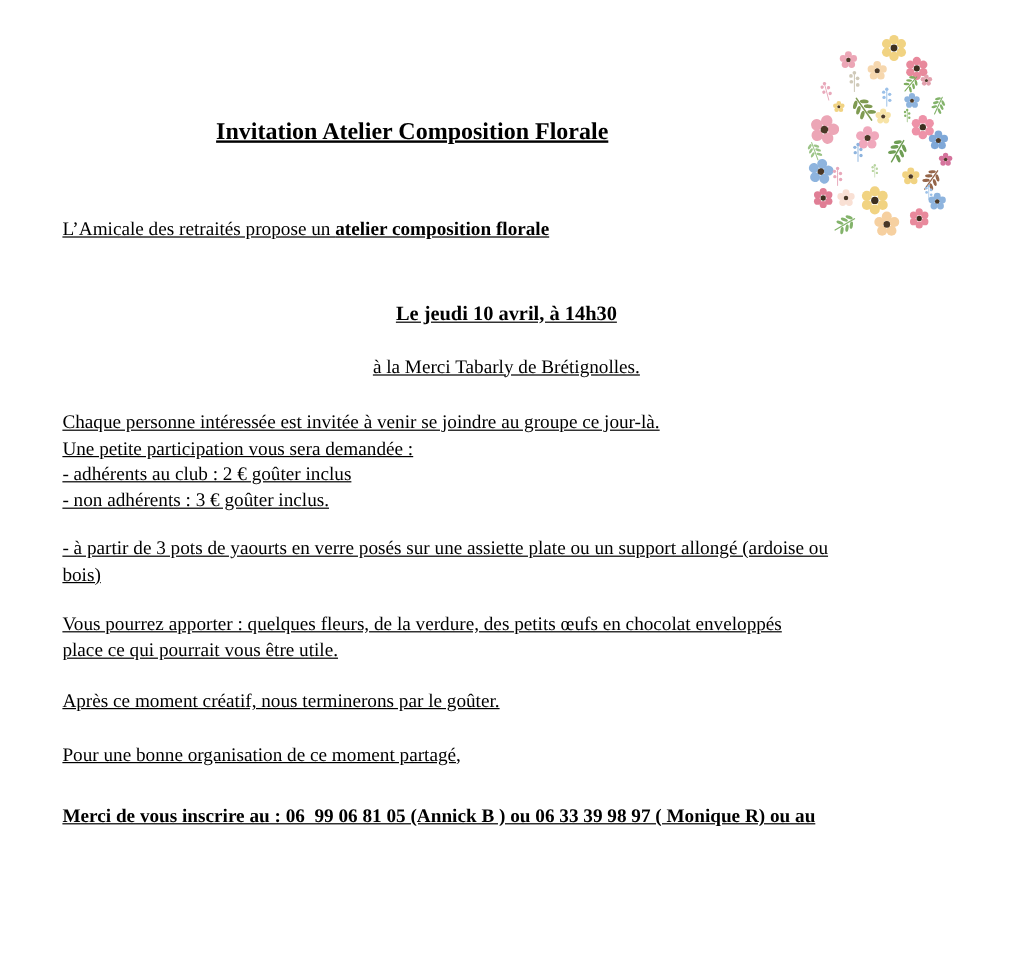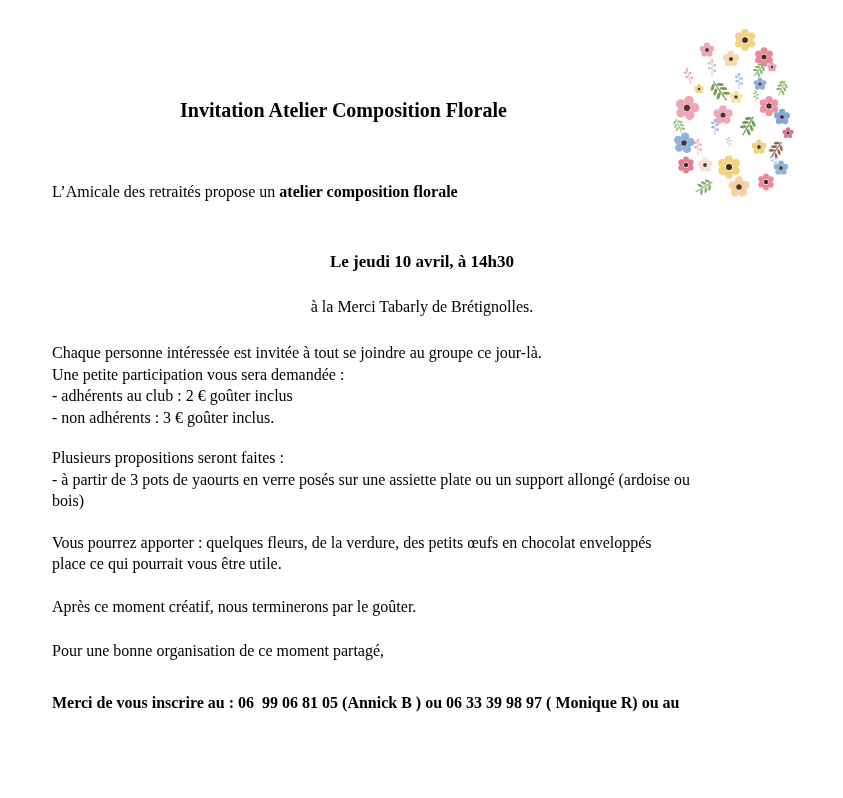--- a/index.html
+++ b/index.html
@@ -8,20 +8,21 @@
     background: #ffffff;
   }
   .page {
     position: relative;
     width: 843px;
     height: 798px;
     background: #ffffff;
     color: #000000;
     font-family: "Liberation Serif", "DejaVu Serif", serif;
     overflow: hidden;
+    text-decoration: underline;
   }
   .content {
     padding: 0 51px 0 52px;
     font-size: 16px;
     line-height: 21.5px;
   }
   .title {
     margin: 98px 157px 0 0;
     text-align: center;
     font-size: 20px;
@@ -145,28 +146,27 @@
 
     <h1 class="title">Invitation Atelier Composition Florale</h1>
 
     <p class="intro"><span>L’Amicale des retraités propose un </span><b>atelier composition florale</b></p>
 
     <h2 class="date-heading">Le jeudi 10 avril, à 14h30</h2>
 
     <p class="location">à la Merci Tabarly de Brétignolles.</p>
 
     <div class="para para-participation">
-      <div class="line">Chaque personne intéressée est invitée à tout se joindre au groupe ce jour-là.</div>
+      <div class="line">Chaque personne intéressée est invitée à venir se joindre au groupe ce jour-là.</div>
       <div class="line">Une petite participation vous sera demandée :</div>
       <div class="line">- adhérents au club : 2 € goûter inclus</div>
       <div class="line">- non adhérents : 3 € goûter inclus.</div>
     </div>
 
     <div class="para para-propositions">
-      <div class="line">Plusieurs propositions seront faites :</div>
       <div class="line">- à partir de 3 pots de yaourts en verre posés sur une assiette plate ou un support allongé (ardoise ou</div>
       <div class="line">bois)</div>
     </div>
 
     <div class="para para-apporter">
       <div class="line">Vous pourrez apporter : quelques fleurs, de la verdure, des petits œufs en chocolat enveloppés</div>
       <div class="line">place ce qui pourrait vous être utile.</div>
     </div>
 
     <div class="line-gouter">Après ce moment créatif, nous terminerons par le goûter.</div>

